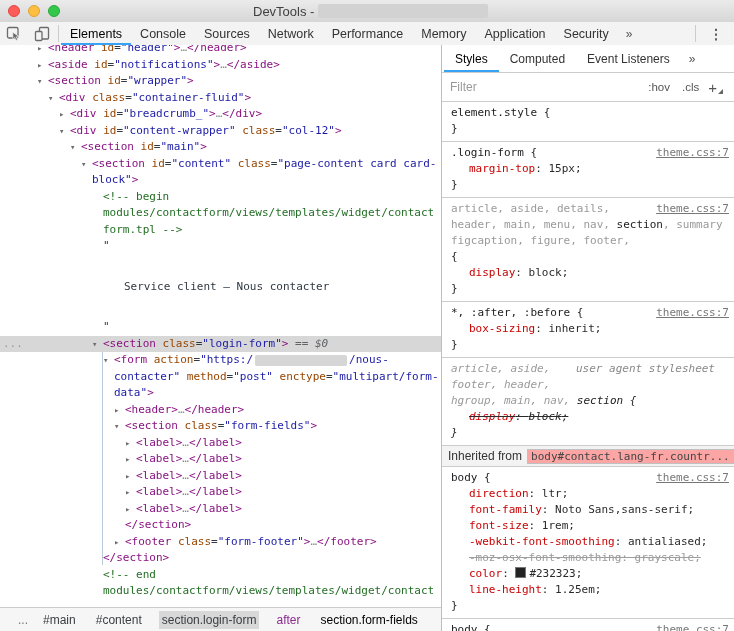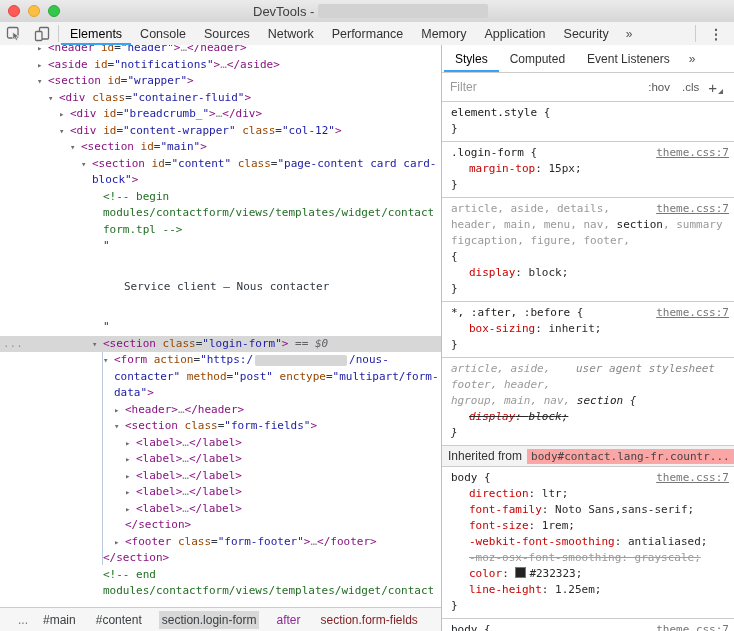--- a/index.html
+++ b/index.html
@@ -45,21 +45,21 @@
   .sg-d{color:#8a8a8a;}  .sg-s{color:#5f6368;font-style:italic;}
   .redact{display:inline-block;height:11px;background:#d6d6d6;border-radius:2px;vertical-align:middle;margin:0 2px;}
 
   
   .crumbs{position:absolute;bottom:0;left:0;right:0;height:23px;background:#f6f6f6;
     border-top:1px solid #ccc;display:flex;align-items:center;font-size:12px;color:#3c4043;padding-left:8px;}
   .crumb{margin:0 7px;padding:2px 3px;white-space:nowrap;cursor:default;}
   .crumb.dots{color:#777;margin-right:2px;}
   .crumb.hl{background:#d8d8d8;}
   .crumb.purple{color:#8b2a90;}
-  .crumb.red{color:#7f1d1d;}
+  .crumb.red{color:#000000;}
 
   
   .right-panel{position:absolute;top:45px;left:442px;right:0;bottom:0;background:#fff;}
   .side-tabs{height:27px;border-bottom:1px solid #ccc;display:flex;align-items:stretch;padding-left:2px;}
   .side-tabs .tab{font-size:12px;padding:0 11px;}
   .filter-row{height:28px;border-bottom:1px solid #ccc;display:flex;align-items:center;padding:0 6px;}
   .filter-input{flex:1;border:none;outline:none;font-size:12px;color:#333;background:transparent;
     font-family:"Liberation Sans",sans-serif;min-width:40px;}
   .filter-input::placeholder{color:#9a9a9a;}
   .ctl{font-size:11.5px;color:#555;margin:0 6px;cursor:default;}

